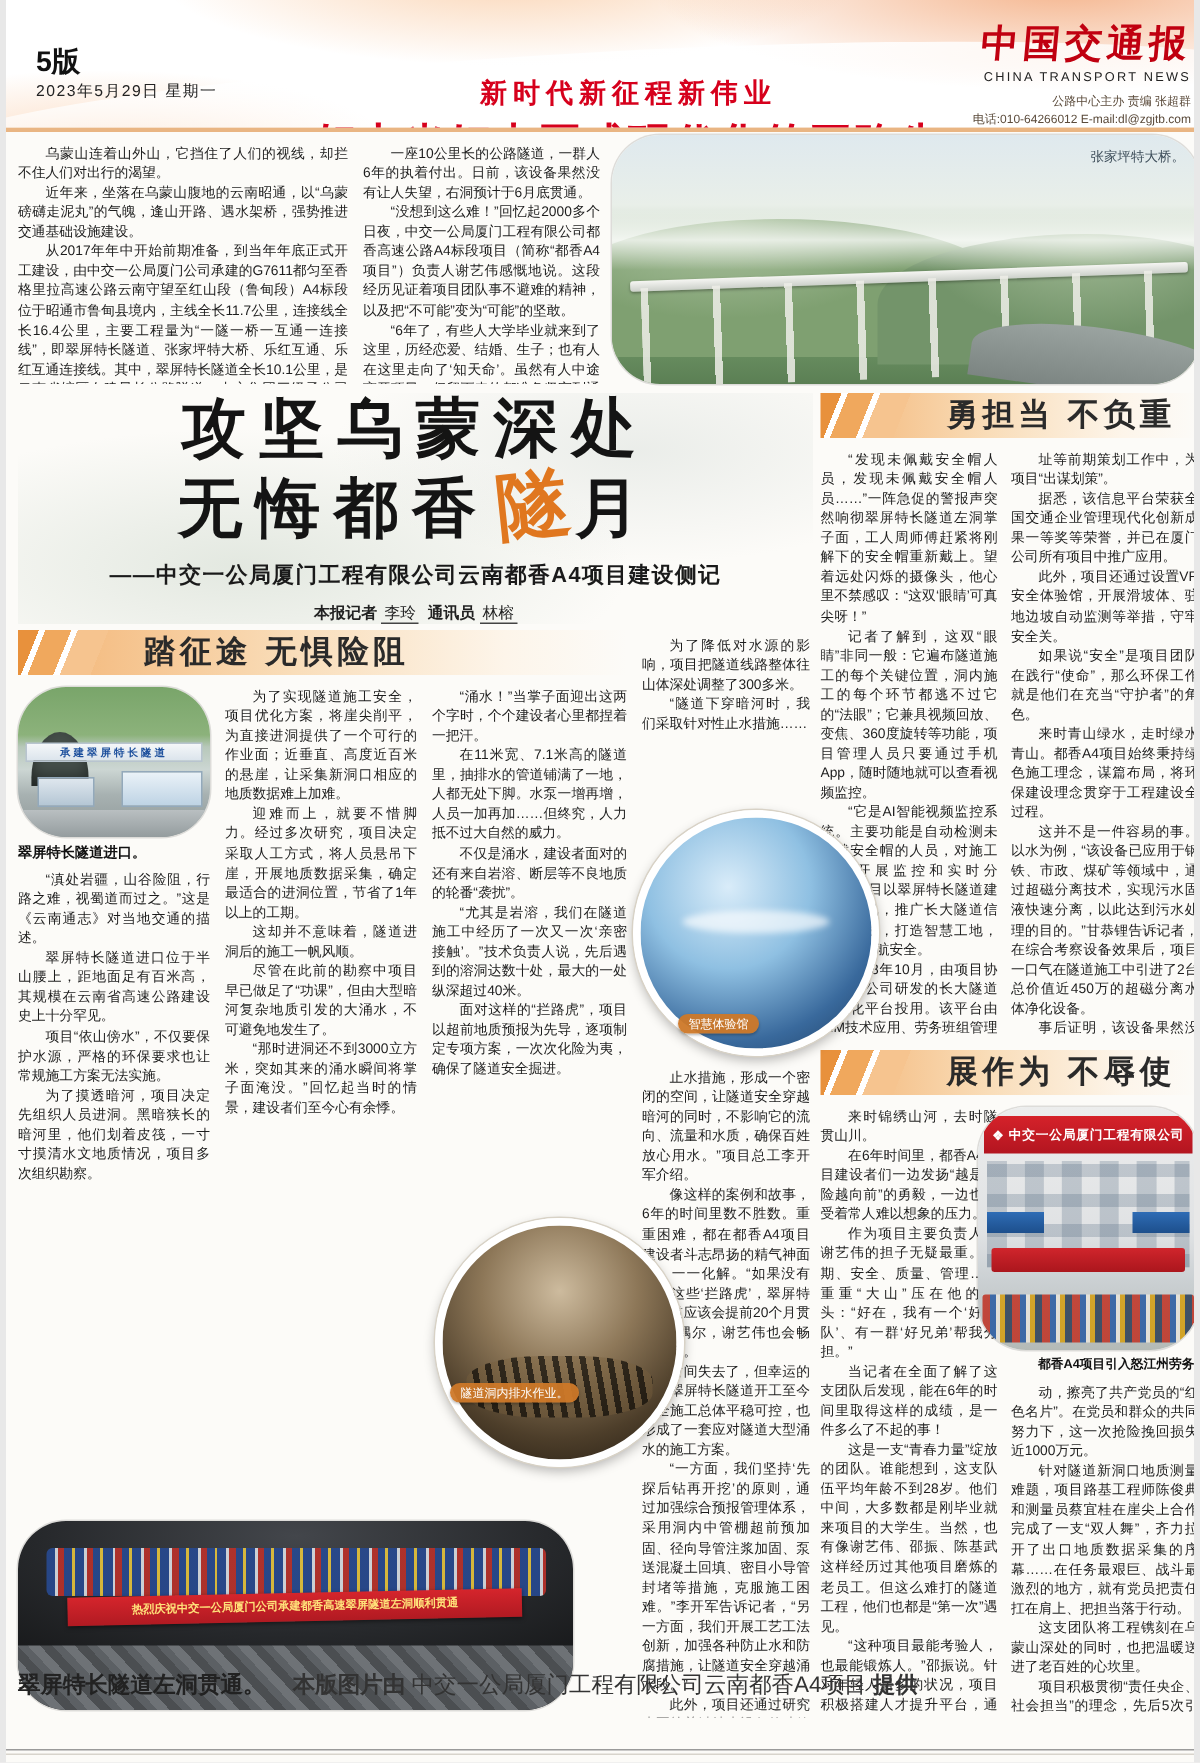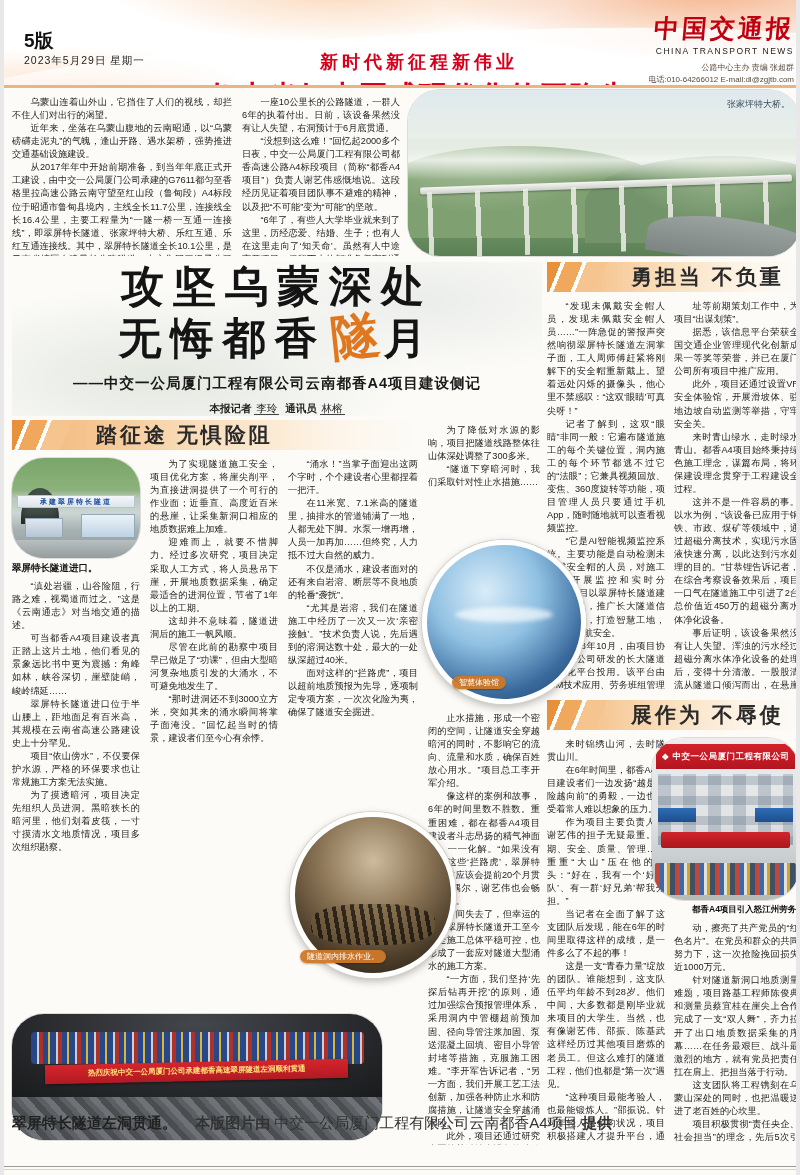--- a/index.html
+++ b/index.html
@@ -186,41 +186,41 @@
   <div class="col" style="left:543px; top:300px; width:118px; height:392px;">
       <p class="para">“发现未佩戴安全帽人员，发现未佩戴安全帽人员……”一阵急促的警报声突然响彻翠屏特长隧道左洞掌子面，工人周师傅赶紧将刚解下的安全帽重新戴上。望着远处闪烁的摄像头，他心里不禁感叹：“这双‘眼睛’可真尖呀！”</p>
       <p class="para">记者了解到，这双“眼睛”非同一般：它遍布隧道施工的每个关键位置，洞内施工的每个环节都逃不过它的“法眼”；它兼具视频回放、变焦、360度旋转等功能，项目管理人员只要通过手机App，随时随地就可以查看视频监控。</p>
       <p class="para">“它是AI智能视频监控系统。主要功能是自动检测未佩戴安全帽的人员，对施工现场开展监控和实时分析。”项目以翠屏特长隧道建设为契机，推广长大隧道信息化建设，打造智慧工地，用数智护航安全。</p>
       <p class="para">2018年10月，由项目协助厦门公司研发的长大隧道信息化平台投用。该平台由BIM技术应用、劳务班组管理两个平台，以及视频监控、人脸识别门禁、人员精准定位、安全步距监测、有害气体监测、洞内外语音对讲6大系统组成，“它就像一部‘超级大脑’，可以精准获取项目人员施工情况和工程情况。”许春智说。</p>
     </div>
   <div class="col" style="left:670px; top:300px; width:125px; height:392px;">
       <p class="para">址等前期策划工作中，为项目“出谋划策”。</p>
       <p class="para">据悉，该信息平台荣获全国交通企业管理现代化创新成果一等奖等荣誉，并已在厦门公司所有项目中推广应用。</p>
       <p class="para">此外，项目还通过设置VR安全体验馆，开展滑坡体、驻地边坡自动监测等举措，守牢安全关。</p>
+      <p class="para">如果说“安全”是项目团队在践行“使命”，那么环保工作就是他们在充当“守护者”的角色。</p>
       <p class="para">来时青山绿水，走时绿水青山。都香A4项目始终秉持绿色施工理念，谋篇布局，将环保建设理念贯穿于工程建设全过程。</p>
       <p class="para">这并不是一件容易的事。以水为例，“该设备已应用于钢铁、市政、煤矿等领域中，通过超磁分离技术，实现污水固液快速分离，以此达到污水处理的目的。”甘恭锂告诉记者，在综合考察设备效果后，项目一口气在隧道施工中引进了2台总价值近450万的超磁分离水体净化设备。</p>
       <p class="para">事后证明，该设备果然没有让人失望。浑浊的污水经过超磁分离水体净化设备的处理后，变得十分清澈。一股股清流从隧道口倾泻而出，在悬崖峭壁上形成了一道美丽风景。</p>
     </div>
 
   <div class="sec-head" style="left:8px; top:420px; width:406px;">踏征途  无惧险阻</div>
 
   <div class="photo tunnel" style="left:8px; top:458px; width:128px; height:100px;">
     <div class="portal"></div>
     <div class="sign">
         <span>承建翠屏特长隧道</span>
       </div>
     <div class="booth"></div>
     <div class="kiosk"></div>
     <div class="ground"></div>
   </div>
   <div class="photo-caption" style="left:8px; top:562px;">翠屏特长隧道进口。</div>
 
   <div class="col" style="left:8px; top:580px; width:128px; height:432px;">
       <p class="para">“滇处岩疆，山谷险阻，行路之难，视蜀道而过之。”这是《云南通志》对当地交通的描述。</p>
-      <p class="para">可当都香A4项目建设者真正踏上这片土地，他们看见的景象远比书中更为震撼：角峰如林，峡谷深切，崖壁陡峭，峻岭绵延……</p>
       <p class="para">翠屏特长隧道进口位于半山腰上，距地面足有百米高，其规模在云南省高速公路建设史上十分罕见。</p>
       <p class="para">项目“依山傍水”，不仅要保护水源，严格的环保要求也让常规施工方案无法实施。</p>
       <p class="para">为了摸透暗河，项目决定先组织人员进洞。黑暗狭长的暗河里，他们划着皮筏，一寸寸摸清水文地质情况，项目多次组织勘察。</p>
     </div>
   <div class="col" style="left:146px; top:458px; width:128px; height:554px;">
       <p class="para">为了实现隧道施工安全，项目优化方案，将崖尖削平，为直接进洞提供了一个可行的作业面；近垂直、高度近百米的悬崖，让采集新洞口相应的地质数据难上加难。</p>
       <p class="para">迎难而上，就要不惜脚力。经过多次研究，项目决定采取人工方式，将人员悬吊下崖，开展地质数据采集，确定最适合的进洞位置，节省了1年以上的工期。</p>
       <p class="para">这却并不意味着，隧道进洞后的施工一帆风顺。</p>
       <p class="para">尽管在此前的勘察中项目早已做足了“功课”，但由大型暗河复杂地质引发的大涌水，不可避免地发生了。</p>
       <p class="para">“那时进洞还不到3000立方米，突如其来的涌水瞬间将掌子面淹没。”回忆起当时的情景，建设者们至今心有余悸。</p>
@@ -246,21 +246,21 @@
     </div>
 
   <div class="circle-photo c-smart" style="left:418px; top:540px; width:164px; height:164px;">
     <div class="glow"></div>
   </div>
   <div class="circle-badge" style="left:448px; top:676px;">智慧体验馆</div>
 
   <div class="circle-photo c-drain" style="left:286px; top:812px; width:166px; height:166px;">
     <div class="pipes"></div>
   </div>
-  <div class="circle-badge" style="left:296px; top:950px;">隧道洞内排水作业。</div>
+  <div class="circle-badge" style="left:296px; top:922px;">隧道洞内排水作业。</div>
 
   <div class="sec-head" style="left:543px; top:700px; width:252px;">展作为  不辱使命</div>
   <div class="col" style="left:543px; top:738px; width:118px; height:404px;">
       <p class="para">来时锦绣山河，去时隧贯山川。</p>
       <p class="para">在6年时间里，都香A4项目建设者们一边发扬“越是艰险越向前”的勇毅，一边也承受着常人难以想象的压力。</p>
       <p class="para">作为项目主要负责人，谢艺伟的担子无疑最重。工期、安全、质量、管理……重重“大山”压在他的肩头：“好在，我有一个‘好团队’、有一群‘好兄弟’帮我分担。”</p>
       <p class="para">当记者在全面了解了这支团队后发现，能在6年的时间里取得这样的成绩，是一件多么了不起的事！</p>
       <p class="para">这是一支“青春力量”绽放的团队。谁能想到，这支队伍平均年龄不到28岁。他们中间，大多数都是刚毕业就来项目的大学生。当然，也有像谢艺伟、邵振、陈基武这样经历过其他项目磨炼的老员工。但这么难打的隧道工程，他们也都是“第一次”遇见。</p>
       <p class="para">“这种项目最能考验人，也最能锻炼人。”邵振说。针对年轻人居多的状况，项目积极搭建人才提升平台，通过开展“每周一课”“书记党课”等培训，以及邀请专家莅临项目授课等形式，帮助青年快速成长成才。</p>
     </div>

